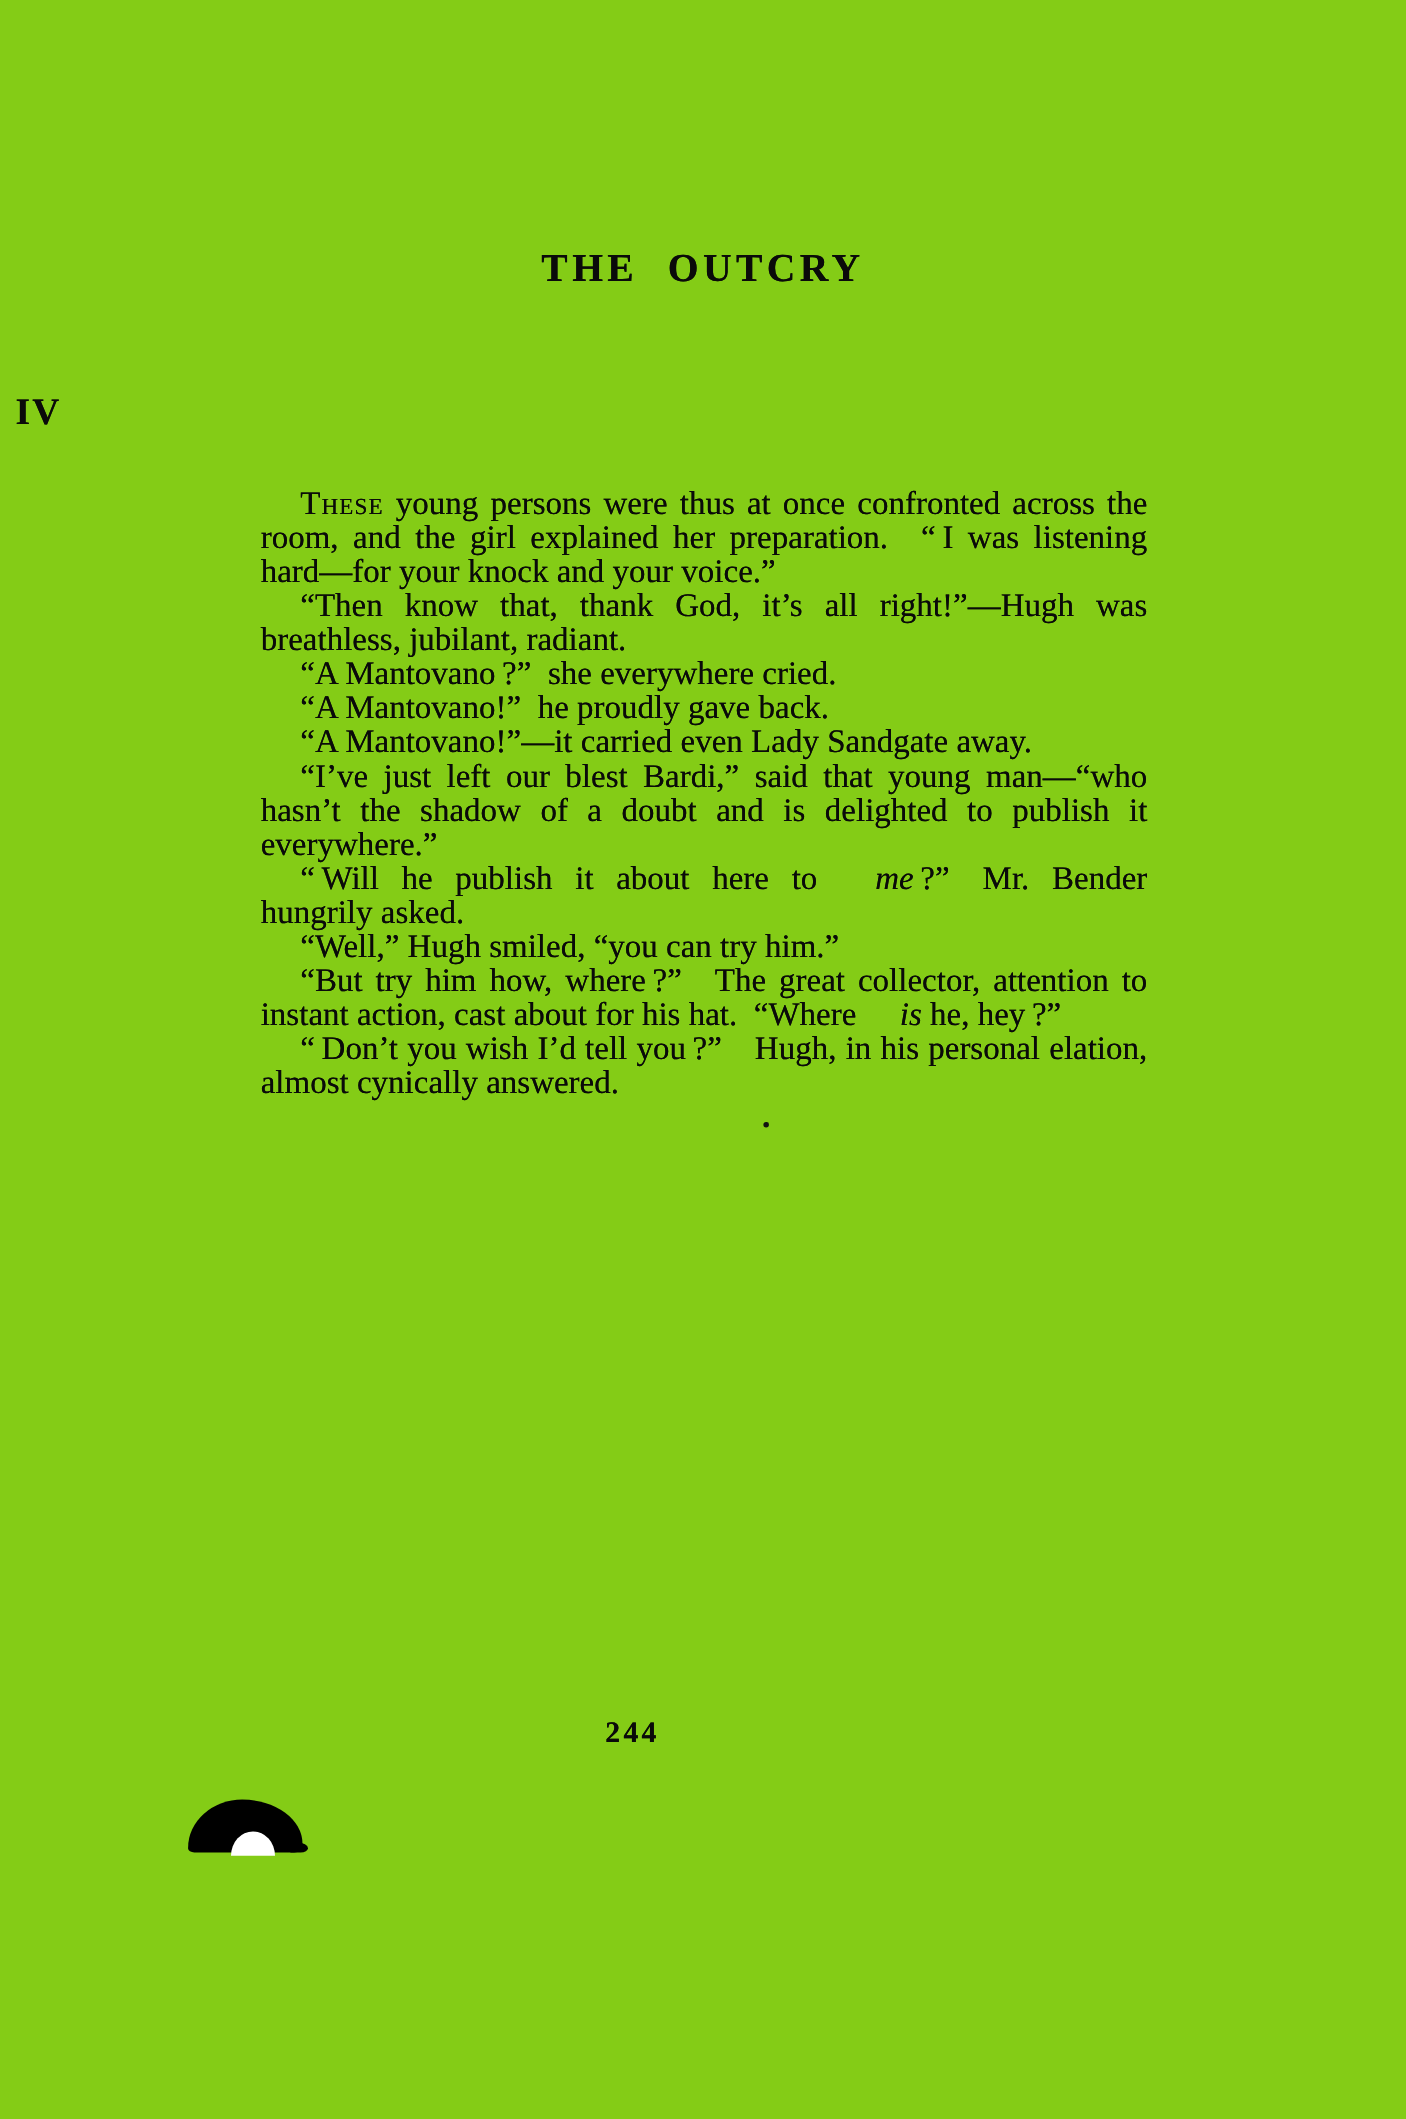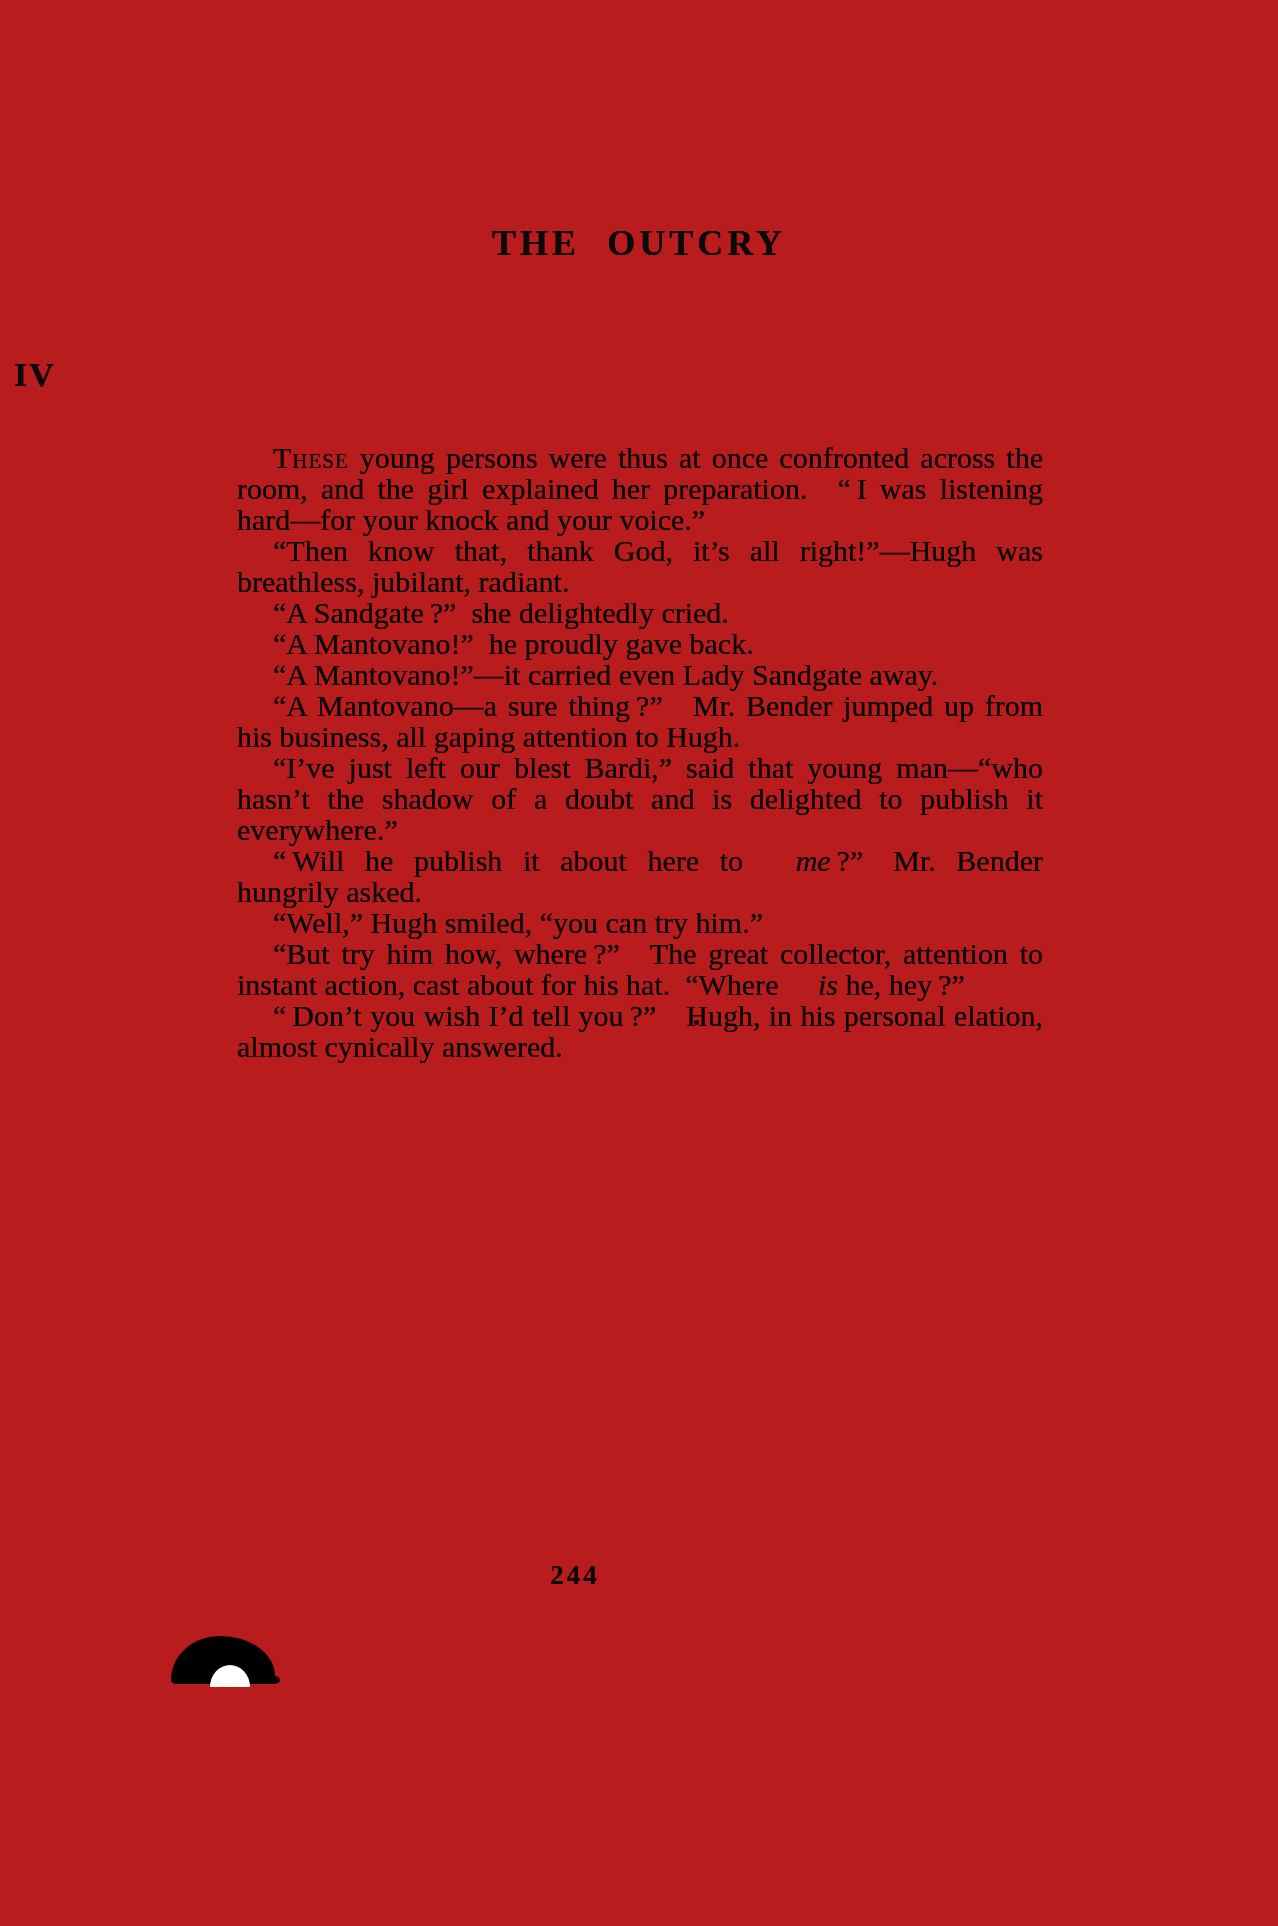--- a/index.html
+++ b/index.html
@@ -4,21 +4,21 @@
 <style>
   html, body {
     margin: 0;
     padding: 0;
     background: #ffffff;
   }
   .page {
     position: relative;
     width: 1278px;
     height: 1926px;
-    background: #b91c1c;
+    background: #84cc16;
     overflow: hidden;
     font-family: "Liberation Serif", "DejaVu Serif", serif;
     color: #0a0a0a;
   }
   .running-header {
     position: absolute;
     top: 222px;
     left: 0;
     width: 1278px;
     text-align: center;
@@ -118,24 +118,23 @@
 
 <div class="page">
 
   <div class="running-header">THE OUTCRY</div>
 
   <div class="chapter-number">IV</div>
 
   <div class="body-text">
       <p><span class="sc">These</span><span> young persons were thus at once confronted across the room, and the girl explained her preparation. “ I was listening hard—for your knock and your voice.”</span></p>
       <p><span>“Then know that, thank God, it’s all right!”—Hugh was breathless, jubilant, radiant.</span></p>
-      <p><span>“A Sandgate ?” she delightedly cried.</span></p>
+      <p><span>“A Mantovano ?” she everywhere cried.</span></p>
       <p><span>“A Mantovano!” he proudly gave back.</span></p>
       <p><span>“A Mantovano!”—it carried even Lady Sandgate away.</span></p>
-      <p><span>“A Mantovano—a sure thing ?” Mr. Bender jumped up from his business, all gaping attention to Hugh.</span></p>
       <p><span>“I’ve just left our blest Bardi,” said that young man—“who hasn’t the shadow of a doubt and is delighted to publish it everywhere.”</span></p>
       <p><span>“ Will he publish it about here to </span><span class="it">me</span><span> ?” Mr. Bender hungrily asked.</span></p>
       <p><span>“Well,” Hugh smiled, “you can try him.”</span></p>
       <p><span>“But try him how, where ?” The great collector, attention to instant action, cast about for his hat. “Where </span><span class="it">is</span><span> he, hey ?”</span></p>
       <p><span>“ Don’t you wish I’d tell you ?” Hugh, in his personal elation, almost cynically answered.</span></p>
     </div>
 
   <div class="page-number">244</div>
 
   <div class="ink-blob"></div>

